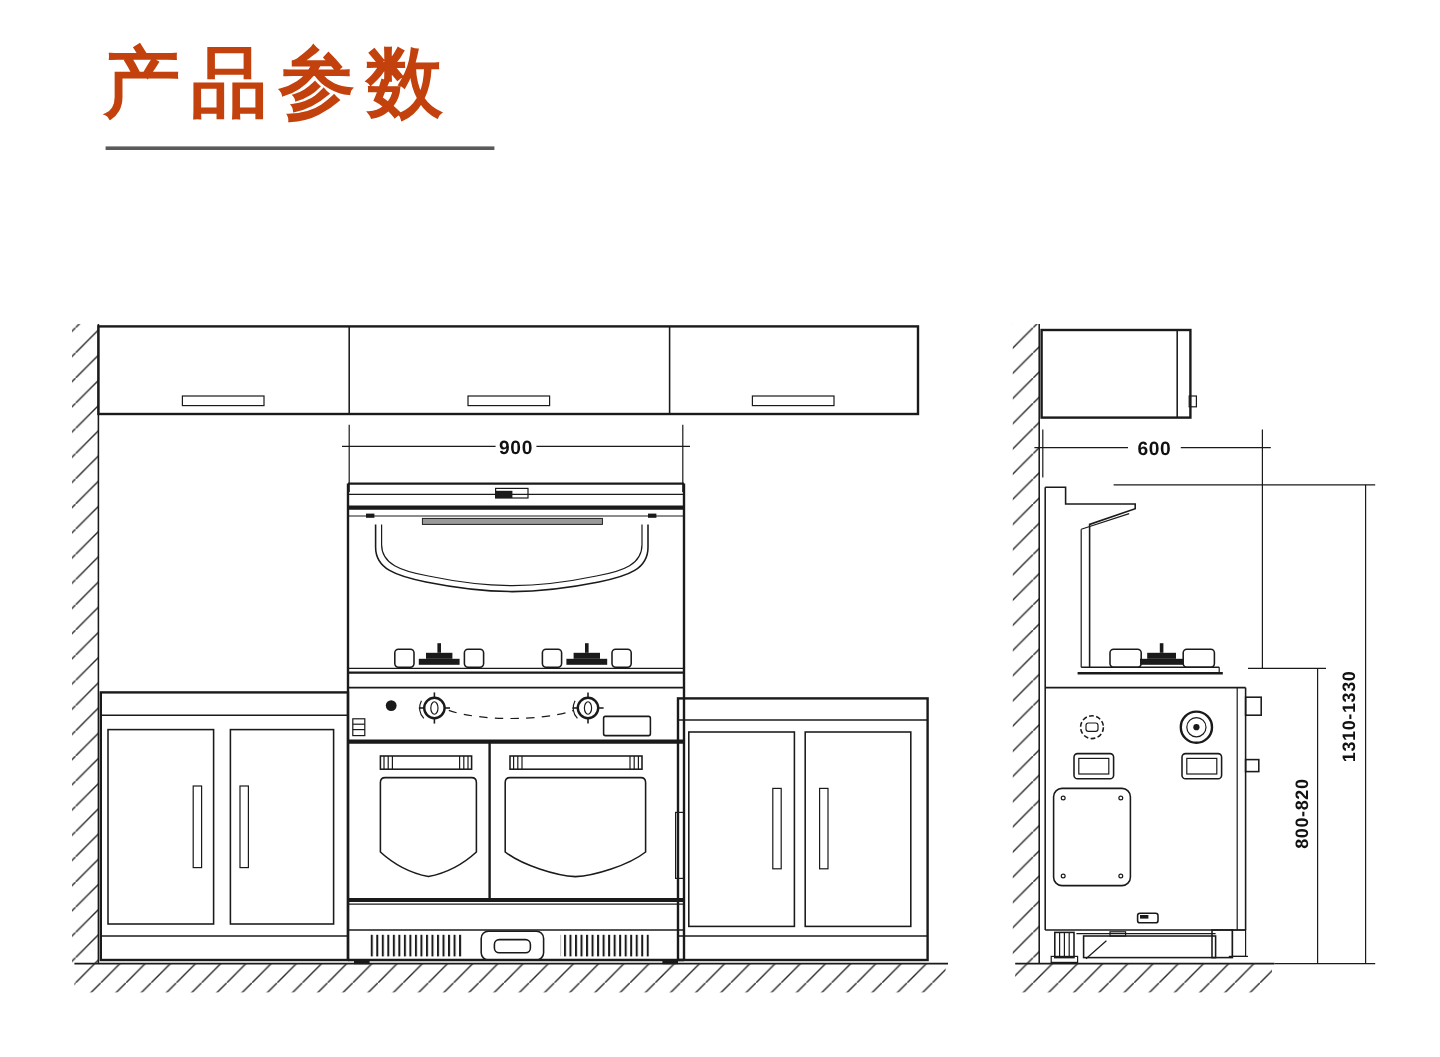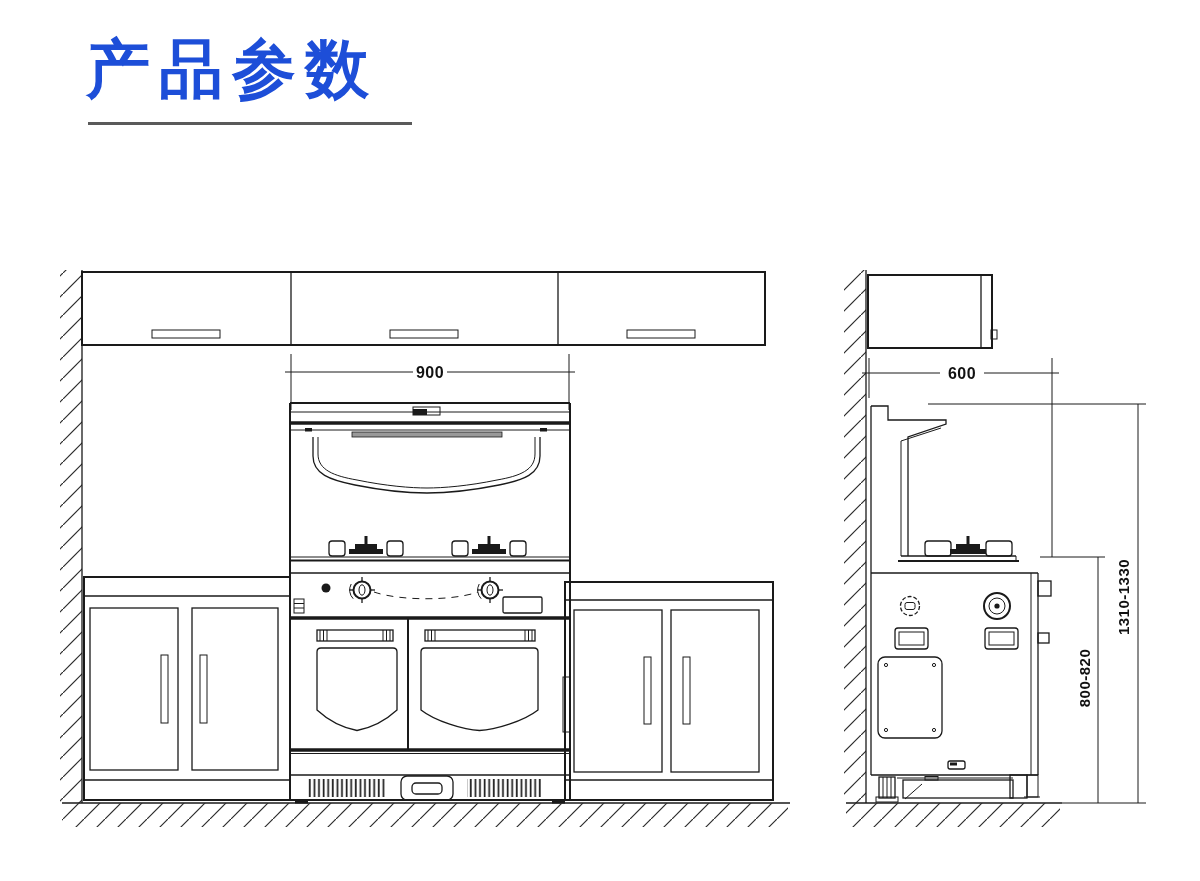--- a/index.html
+++ b/index.html
@@ -3,21 +3,21 @@
 <meta charset="utf-8">
 <style>
   html,body{margin:0;padding:0;}
   body{
     width:1200px;height:881px;position:relative;overflow:hidden;
     background:#ffffff;
     font-family:"Liberation Sans","DejaVu Sans",sans-serif;
   }
   .page-title{
     position:absolute;left:86px;top:26px;margin:0;
-    font-size:64px;font-weight:800;letter-spacing:9px;color:#1d4ed8;
+    font-size:64px;font-weight:800;letter-spacing:9px;color:#c2410c;
     font-family:"DejaVu Sans","Liberation Sans",sans-serif;
   }
   .title-underline{
     position:absolute;left:88px;top:122px;width:324px;height:3px;background:#5a5a5a;
   }
   svg.drawing{position:absolute;left:0;top:0;}
   .ln{fill:none;stroke:#1a1a1a;stroke-width:1.3px;}
   .ln2{fill:none;stroke:#1a1a1a;stroke-width:2px;}
   .ln3{fill:none;stroke:#1a1a1a;stroke-width:3.4px;}
   .thin{fill:none;stroke:#1a1a1a;stroke-width:1px;}

